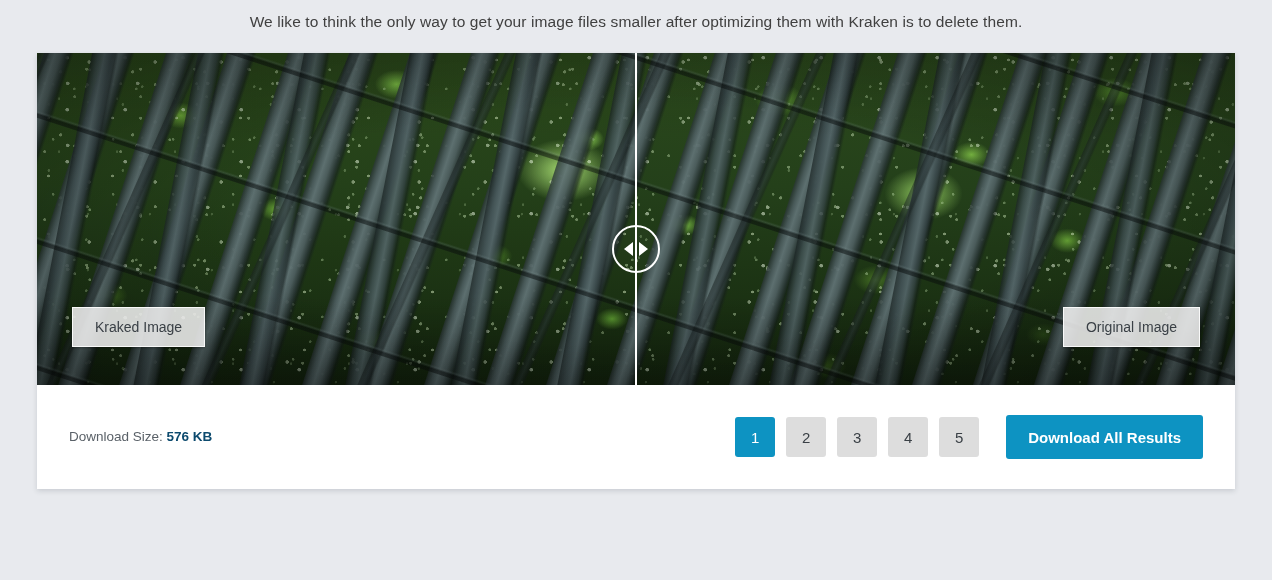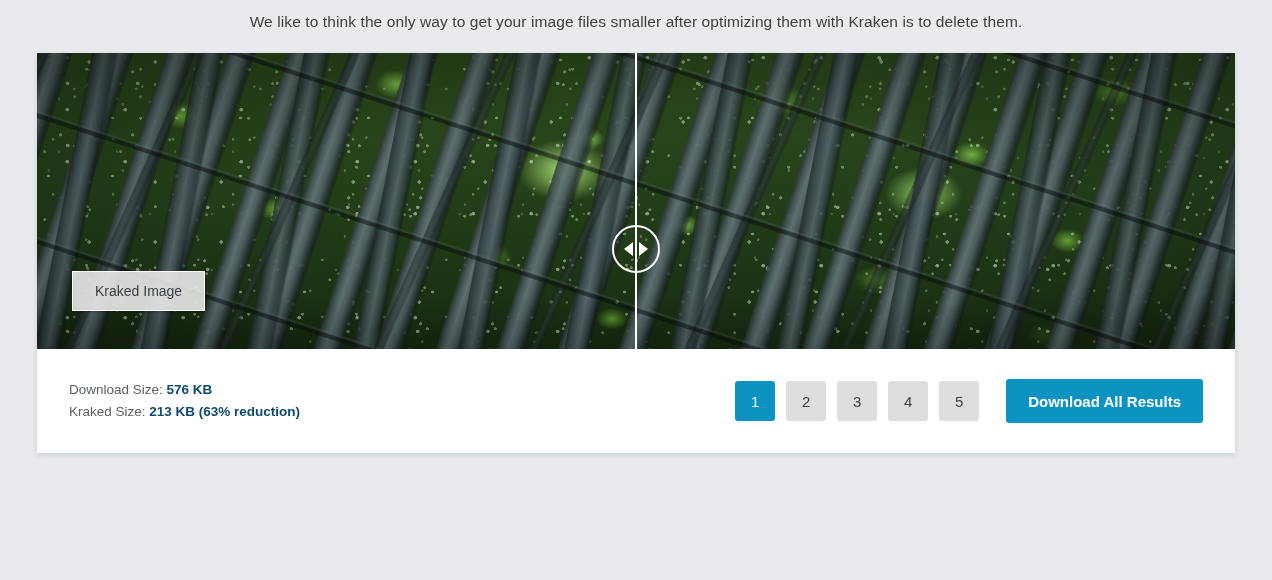--- a/index.html
+++ b/index.html
@@ -45,21 +45,21 @@
     top: 53px;
     width: 1198px;
     background: #ffffff;
     box-shadow: 0 2px 5px rgba(40,50,60,0.16);
   }
 
   
   .viewer {
     position: relative;
     width: 1198px;
-    height: 296px;
+    height: 332px;
     overflow: hidden;
     background: #11150f;
     user-select: none;
   }
 
   
   .scene {
     position: absolute;
     top: 0;
     left: 0;
@@ -339,32 +339,29 @@
     </div>
 
     <div class="divider" id="divider" style="left: 598px;"></div>
 
     <div class="handle" id="handle" style="left: 575px; top: 172px;">
       <span class="arrow-l"></span>
       <span class="arrow-r"></span>
     </div>
 
     <div class="img-label left">Kraked Image</div>
+    <div class="img-label right">Original Image</div>
   </div>
 
   <div class="footer">
 
     <div class="stats">
       <div>
         <span>Download Size:</span>
         <b>576 KB</b>
-      </div>
-      <div>
-        <span>Kraked Size:</span>
-        <b>213 KB (63% reduction)</b>
       </div>
     </div>
 
     <div class="actions">
       <div class="actions" id="pagination">
           <button class="page-btn active">1</button>
           <button class="page-btn">2</button>
           <button class="page-btn">3</button>
           <button class="page-btn">4</button>
           <button class="page-btn">5</button>

